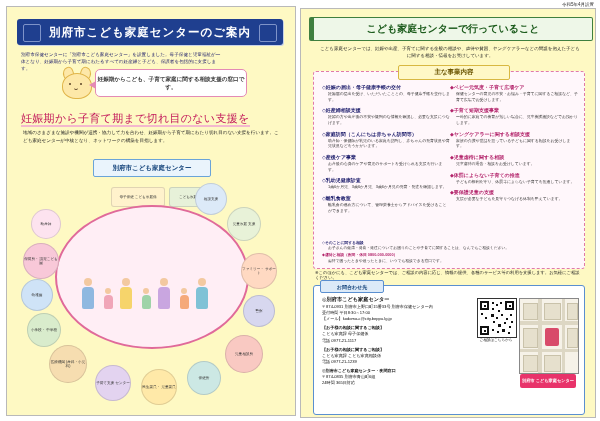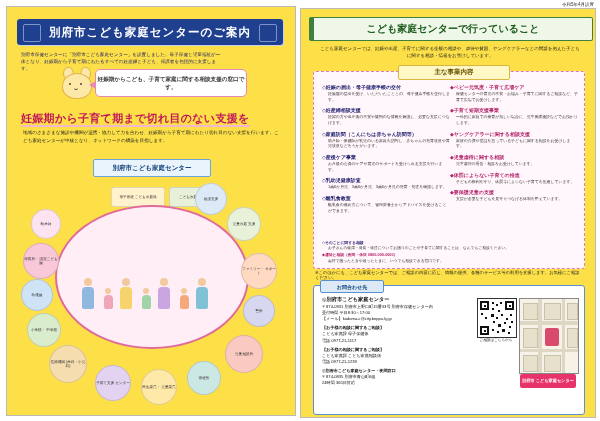--- a/index.html
+++ b/index.html
@@ -5,21 +5,21 @@
   html,body{margin:0;padding:0;}
   body{
     width:600px;height:421px;
     background:#ffffff;
     font-family:"Liberation Sans","DejaVu Sans",sans-serif;
     font-size:5px;
     color:#222;
     overflow:hidden;
   }
   .page{position:relative;width:600px;height:421px;}
-  .panel{position:absolute;border:1px solid #b9b9b9;background:#fde047;}
+  .panel{position:absolute;border:1px solid #b9b9b9;background:#fef9c3;}
   .left{left:6px;top:6px;width:288px;height:408px;}
   .right{left:300px;top:8px;width:294px;height:408px;}
 
   .date-line{position:absolute;right:6px;top:2px;font-size:4.5px;color:#333;}
 
   
   .title-bar{
     position:absolute;left:10px;top:12px;width:266px;height:26px;
     background:#1f3f8f;border-radius:3px;
     display:flex;align-items:center;justify-content:center;
@@ -44,21 +44,21 @@
   .mascot{position:absolute;left:52px;top:60px;width:34px;height:34px;}
   .mascot .head{position:absolute;left:3px;top:6px;width:28px;height:24px;background:#fde8a8;border:1px solid #e0b54a;border-radius:50% 50% 45% 45%;}
   .mascot .ear-l{position:absolute;left:4px;top:0px;width:9px;height:12px;background:#fde8a8;border:1px solid #e0b54a;border-radius:60% 40% 50% 50%;transform:rotate(-18deg);}
   .mascot .ear-r{position:absolute;left:21px;top:0px;width:9px;height:12px;background:#fde8a8;border:1px solid #e0b54a;border-radius:40% 60% 50% 50%;transform:rotate(18deg);}
   .mascot .eye-l,.mascot .eye-r{position:absolute;top:16px;width:2px;height:2px;background:#5b4427;border-radius:50%;}
   .mascot .eye-l{left:10px;} .mascot .eye-r{left:21px;}
   .mascot .mouth{position:absolute;left:15px;top:20px;width:4px;height:2px;border-bottom:1px solid #5b4427;border-radius:0 0 4px 4px;}
 
   .headline{
     position:absolute;left:14px;top:104px;width:262px;
-    font-size:11px;font-weight:bold;color:#c2185b;letter-spacing:0.3px;
+    font-size:11px;font-weight:normal;color:#c2185b;letter-spacing:0.3px;
   }
   .headline .u{border-bottom:2px solid #f4b8ce;padding-bottom:1px;}
   .body-text{position:absolute;left:16px;top:122px;width:258px;font-size:4.6px;line-height:1.65;color:#222;}
 
   .center-box{
     position:absolute;left:86px;top:152px;width:116px;height:16px;
     border:1px solid #6aa4d8;border-radius:2px;background:#eaf4fc;
     display:flex;align-items:center;justify-content:center;
     font-size:6.5px;font-weight:bold;color:#16457c;
   }

